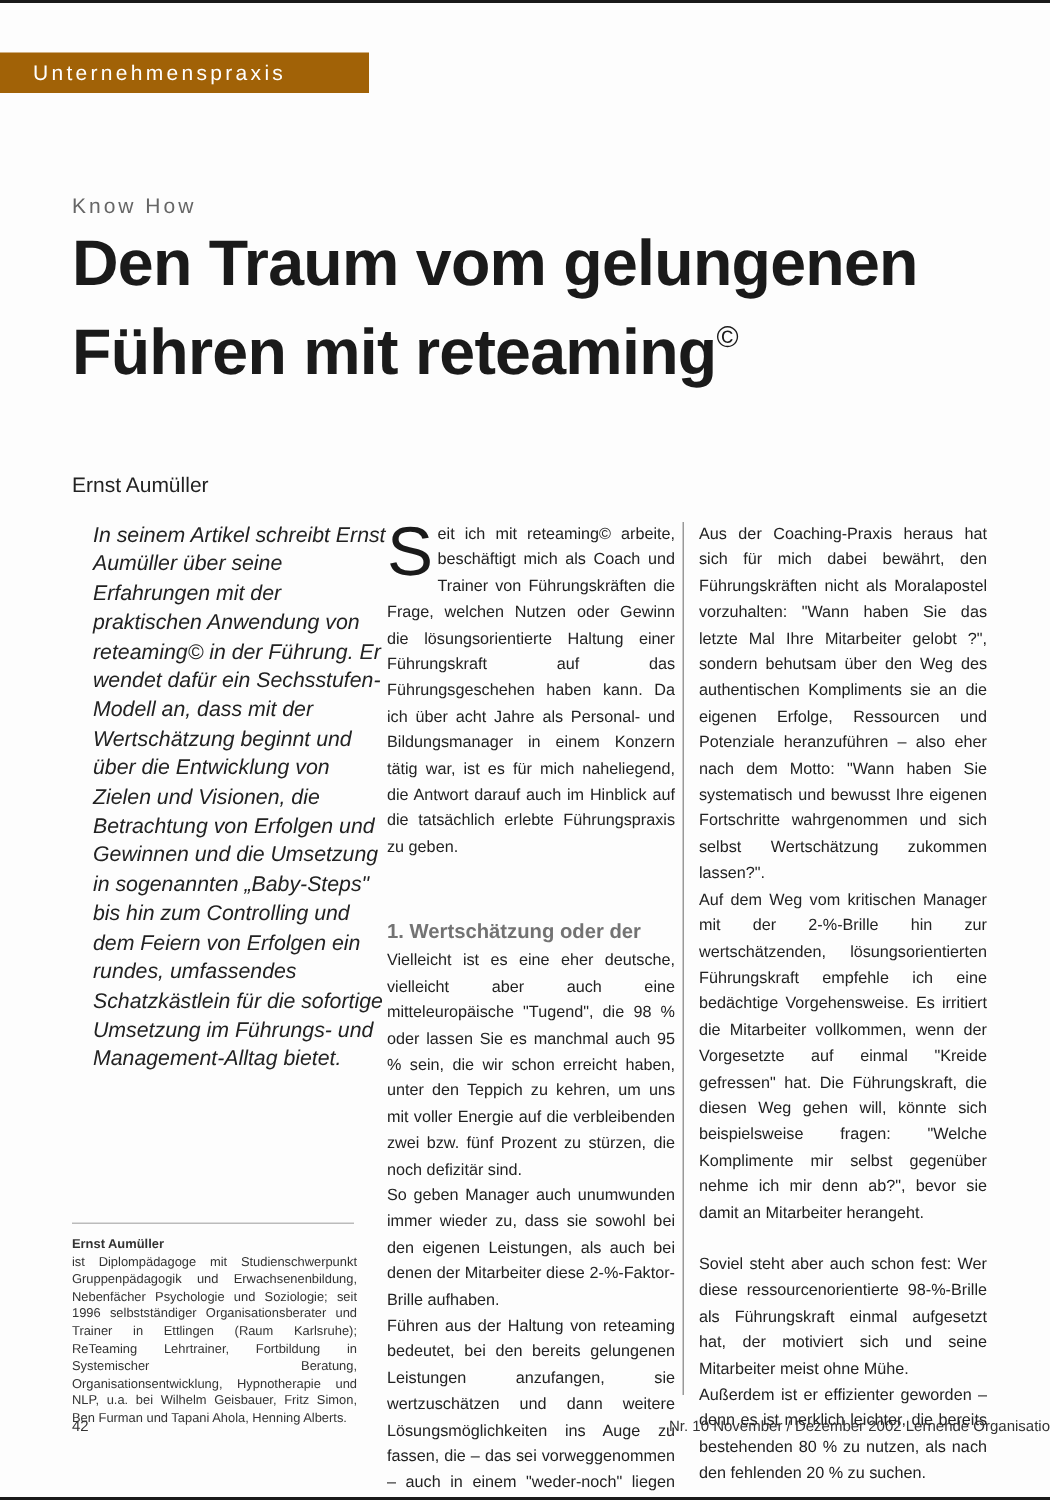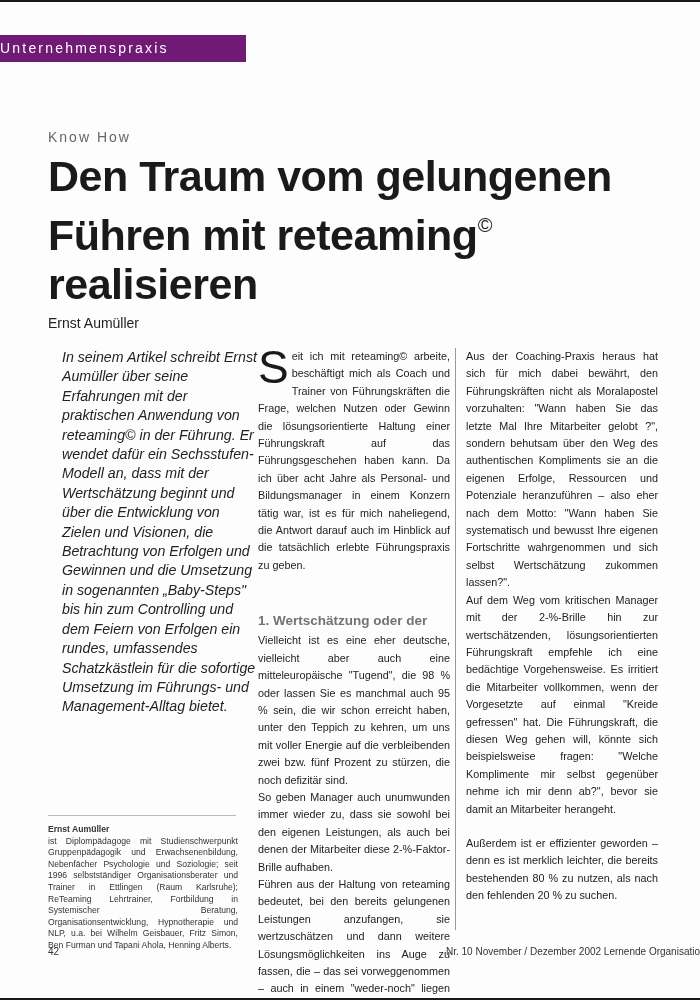--- a/index.html
+++ b/index.html
@@ -5,23 +5,23 @@
   html, body { margin:0; padding:0; }
   body {
     width:700px; height:1000px; position:relative; overflow:hidden;
     background:#fdfdfd; color:#1a1a1a;
     font-family:"Liberation Sans", sans-serif;
     border-top:2px solid #1a1a1a; border-bottom:2px solid #1a1a1a;
     box-sizing:border-box;
   }
   .section-banner {
     position:absolute; left:0; top:33px; width:246px; height:27px;
-    background:#701a75; color:#fff;
+    background:#a16207; color:#fff;
     font-size:14px; letter-spacing:2.2px; line-height:27px;
-    box-sizing:border-box;
+    padding-left:22px; box-sizing:border-box;
   }
   .kicker {
     position:absolute; left:48px; top:127px;
     font-size:14px; letter-spacing:2px; color:#666;
   }
   .headline {
     position:absolute; left:48px; top:150px; width:640px;
     font-size:43px; font-weight:bold; line-height:49px; color:#1a1a1a;
     letter-spacing:-0.5px; margin:0;
   }
@@ -73,21 +73,20 @@
 
 <div class="section-banner">
   <span>Unternehmenspraxis</span>
 </div>
 
 <div class="kicker">Know How</div>
 
 <h1 class="headline">
   <span>Den Traum vom gelungenen</span><br>
   <span>Führen mit reteaming</span><sup>©</sup><br>
-  <span>realisieren</span>
 </h1>
 
 <div class="author-line">Ernst Aumüller</div>
 
 <div class="lead">In seinem Artikel schreibt Ernst Aumüller über seine Erfahrungen mit der praktischen Anwendung von reteaming© in der Führung. Er wendet dafür ein Sechsstufen-Modell an, dass mit der Wertschätzung beginnt und über die Entwicklung von Zielen und Visionen, die Betrachtung von Erfolgen und Gewinnen und die Umsetzung in sogenannten „Baby-Steps" bis hin zum Controlling und dem Feiern von Erfolgen ein rundes, umfassendes Schatzkästlein für die sofortige Umsetzung im Führungs- und Management-Alltag bietet.</div>
 
 <div class="bio-rule"></div>
 <div class="bio">
   <b>Ernst Aumüller</b>
   <span>ist Diplompädagoge mit Studienschwerpunkt Gruppenpädagogik und Erwachsenenbildung, Nebenfächer Psychologie und Soziologie; seit 1996 selbstständiger Organisationsberater und Trainer in Ettlingen (Raum Karlsruhe); ReTeaming Lehrtrainer, Fortbildung in Systemischer Beratung, Organisationsentwicklung, Hypnotherapie und NLP, u.a. bei Wilhelm Geisbauer, Fritz Simon, Ben Furman und Tapani Ahola, Henning Alberts.</span>
@@ -106,16 +105,17 @@
   <p>So geben Manager auch unumwunden immer wieder zu, dass sie sowohl bei den eigenen Leistungen, als auch bei denen der Mitarbeiter diese 2-%-Faktor-Brille aufhaben.</p>
   <p>Führen aus der Haltung von reteaming bedeutet, bei den bereits gelungenen Leistungen anzufangen, sie wertzuschätzen und dann weitere Lösungsmöglichkeiten ins Auge zu fassen, die – das sei vorweggenommen – auch in einem "weder-noch" liegen können.</p>
 </div>
 
 <div class="col-divider"></div>
 
 <div class="col col3">
   <p>Aus der Coaching-Praxis heraus hat sich für mich dabei bewährt, den Führungskräften nicht als Moralapostel vorzuhalten: "Wann haben Sie das letzte Mal Ihre Mitarbeiter gelobt ?", sondern behutsam über den Weg des authentischen Kompliments sie an die eigenen Erfolge, Ressourcen und Potenziale heranzuführen – also eher nach dem Motto: "Wann haben Sie systematisch und bewusst Ihre eigenen Fortschritte wahrgenommen und sich selbst Wertschätzung zukommen lassen?".</p>
   <p>Auf dem Weg vom kritischen Manager mit der 2-%-Brille hin zur wertschätzenden, lösungsorientierten Führungskraft empfehle ich eine bedächtige Vorgehensweise. Es irritiert die Mitarbeiter vollkommen, wenn der Vorgesetzte auf einmal "Kreide gefressen" hat. Die Führungskraft, die diesen Weg gehen will, könnte sich beispielsweise fragen: "Welche Komplimente mir selbst gegenüber nehme ich mir denn ab?", bevor sie damit an Mitarbeiter herangeht.</p>
   <div class="gap"></div>
+  <p>Soviel steht aber auch schon fest: Wer diese ressourcenorientierte 98-%-Brille als Führungskraft einmal aufgesetzt hat, der motiviert sich und seine Mitarbeiter meist ohne Mühe.</p>
   <p>Außerdem ist er effizienter geworden – denn es ist merklich leichter, die bereits bestehenden 80 % zu nutzen, als nach den fehlenden 20 % zu suchen.</p>
 </div>
 
 <div class="footer-issue">Nr. 10 November / Dezember 2002 Lernende Organisation</div>
 
 </body></html>

